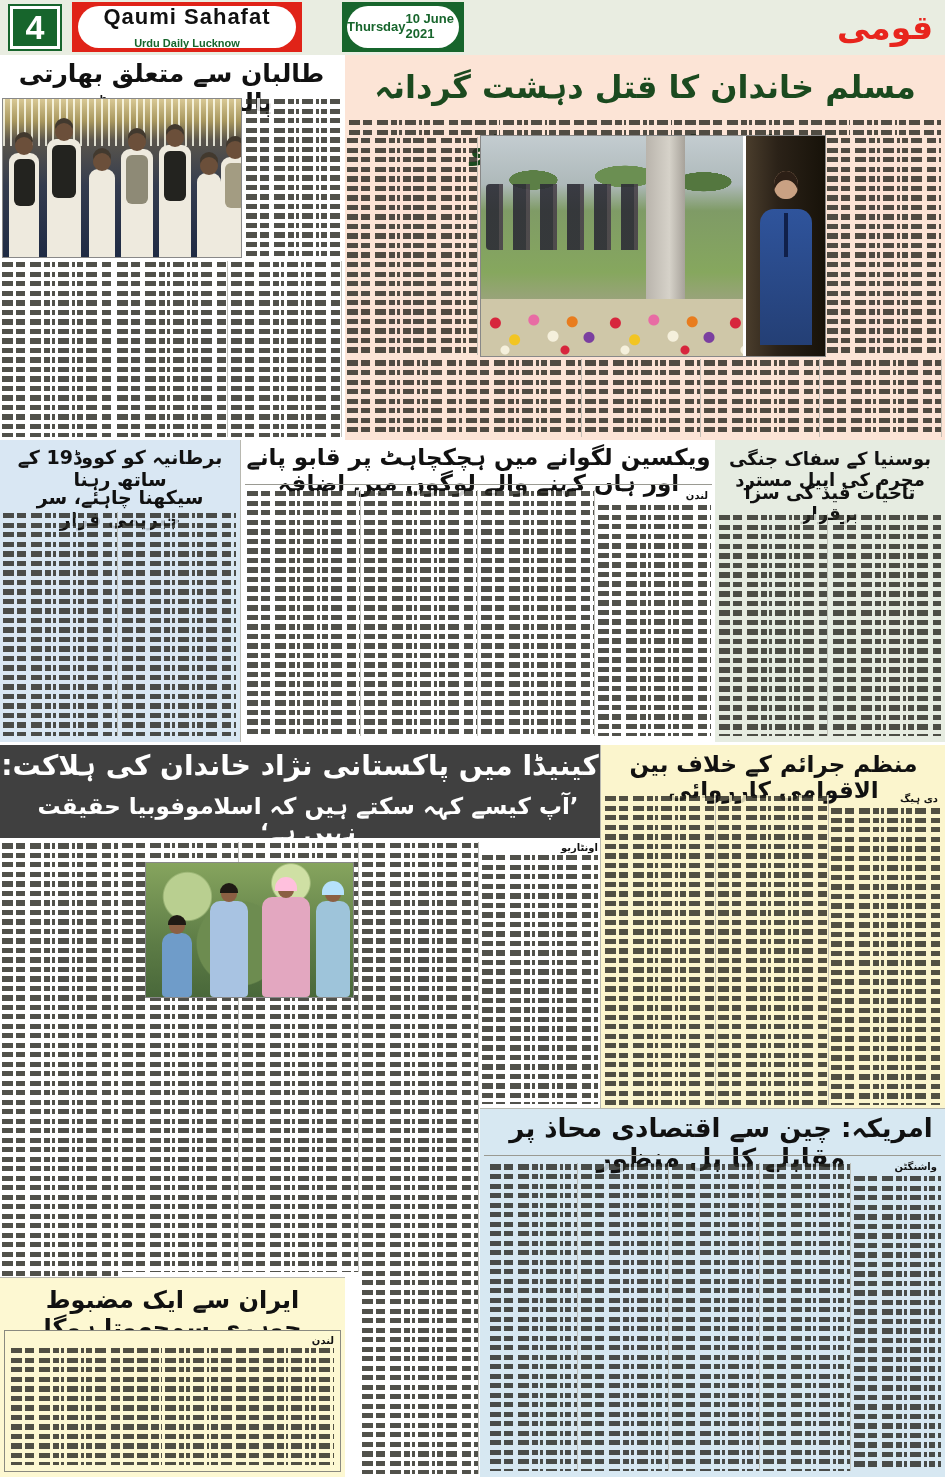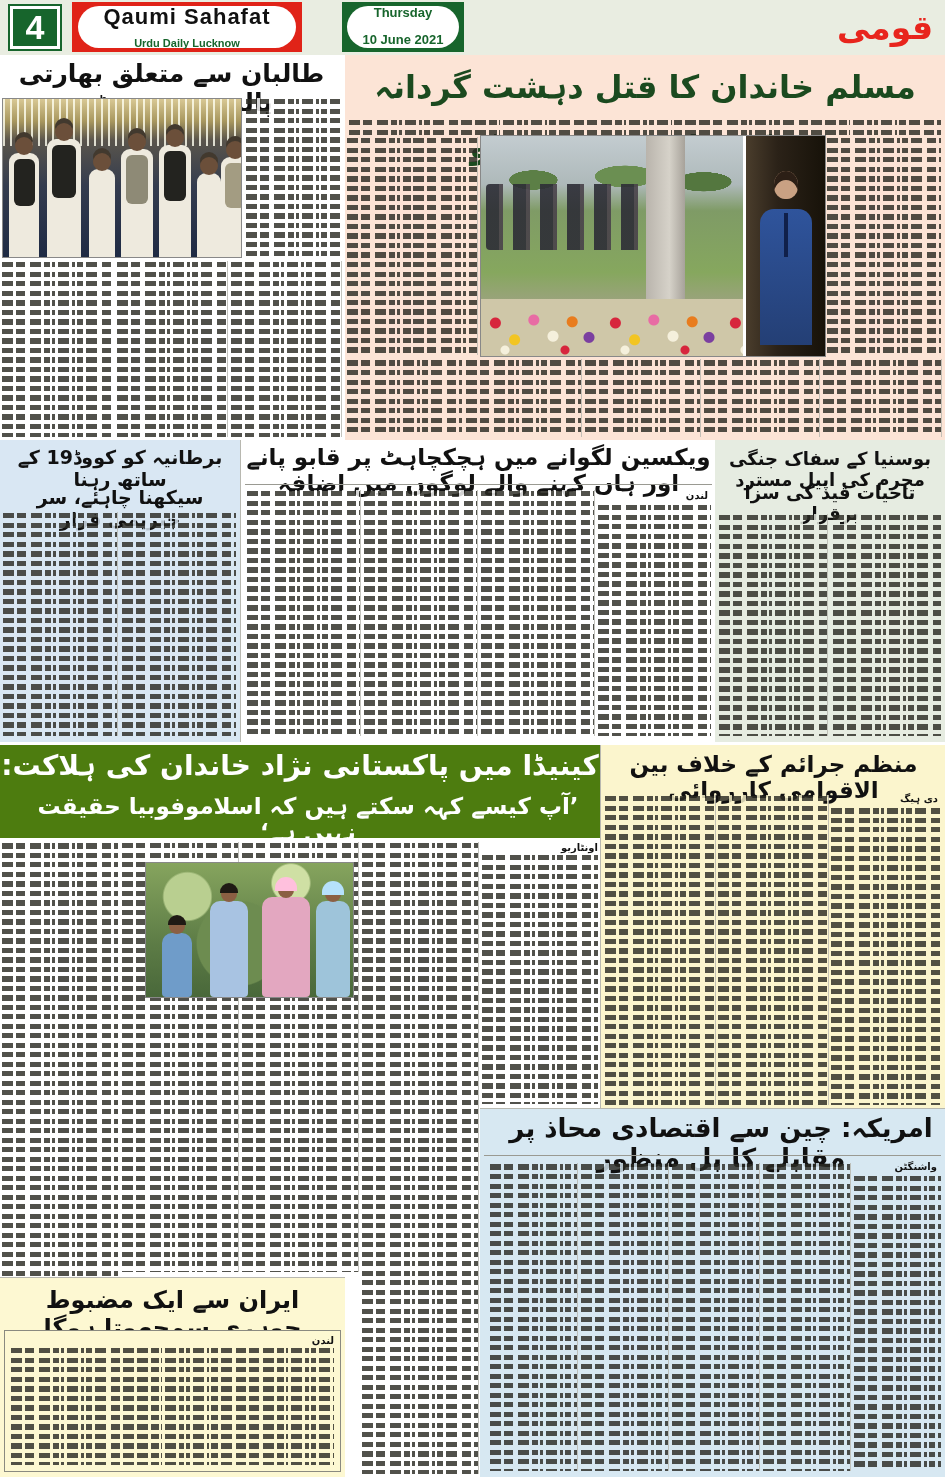--- a/index.html
+++ b/index.html
@@ -19,36 +19,36 @@
   
   .hdr{left:0;top:0;width:945px;height:55px;background:#e9ede1;}
   .pgnum{left:8px;top:4px;width:54px;height:47px;background:#17652c;
          box-shadow:inset 0 0 0 2px #17652c, inset 0 0 0 5px #fff;
          color:#fff;font-size:34px;font-weight:bold;display:flex;align-items:center;justify-content:center;}
   .namebox{left:72px;top:2px;width:230px;height:50px;background:#e02318;display:flex;align-items:center;justify-content:center;}
   .nameoval{width:218px;height:42px;background:#fff;border-radius:22px;display:flex;flex-direction:column;align-items:center;justify-content:center;line-height:1;}
   .nm1{font-size:22px;font-weight:bold;color:#111;letter-spacing:1px;}
   .nm2{font-size:11px;font-weight:bold;color:#17652c;margin-top:10px;}
   .datebox{left:342px;top:2px;width:122px;height:50px;background:#17652c;display:flex;align-items:center;justify-content:center;}
-  .dateoval{width:112px;height:42px;background:#fff;border-radius:21px;display:flex;flex-direction:column;align-items:center;justify-content:space-between;line-height:1.15;}
+  .dateoval{width:112px;height:42px;background:#fff;border-radius:21px;display:flex;align-items:center;justify-content:flex-end;line-height:1.15;}
   .dt{font-size:13px;font-weight:bold;color:#17652c;}
   .edbox{left:538px;top:7px;width:124px;height:40px;background:#fff;border:3px solid #17652c;display:flex;align-items:center;justify-content:center;}
   .edoval{width:106px;height:28px;border:1px solid #555;border-radius:14px;display:flex;align-items:center;justify-content:center;}
   .ed{font-size:14px;color:#111;}
   .urduname{right:12px;top:6px;width:200px;height:44px;color:#e8251d;font-size:33px;font-weight:bold;text-align:right;line-height:44px;}
   
   .pink{background:#fce4d6;}
   .blue{background:#d9e7f3;}
   .grn{background:#e6ece1;}
   .yel{background:#fbf5cd;}
   .yel2{background:#fdf8d2;}
   .usblue{background:#d7e8f2;}
   .hl-green{color:#1b4a1f;font-weight:bold;}
   .hl-black{color:#111;font-weight:bold;}
-  .banner{background:#4d7c0f;color:#fff;}
+  .banner{background:#404040;color:#fff;}
   .dateline{font-size:10px;font-weight:bold;color:#111;background:transparent;}
   .photo{border:1px solid #888;overflow:hidden;}
   
   .tphoto{background:linear-gradient(180deg,#d8c894 0%,#a8975e 14%,#5a554c 26%,#343c4e 55%,#1e2a44 100%);}
   .tglit{left:0;top:0;width:100%;height:30%;background:repeating-linear-gradient(90deg,rgba(255,255,240,.8) 0 2px,transparent 2px 7px);}
   .robe{position:absolute;bottom:0;background:#eeeade;border-radius:9px 9px 0 0;}
   .robe::before{content:"";position:absolute;top:-16px;left:50%;transform:translateX(-50%);width:18px;height:18px;border-radius:50%;background:#6b4f3a;box-shadow:0 -5px 0 0 #42392e;}
   .vest{position:absolute;top:6px;left:15%;width:70%;height:45%;background:#23231f;border-radius:6px;}
   
   .mphoto{background:linear-gradient(180deg,#c3ccd0 0%,#aeb9ba 22%,#7f9b66 34%,#86a75e 62%,#9aa37c 75%,#b7b3a2 100%);}

